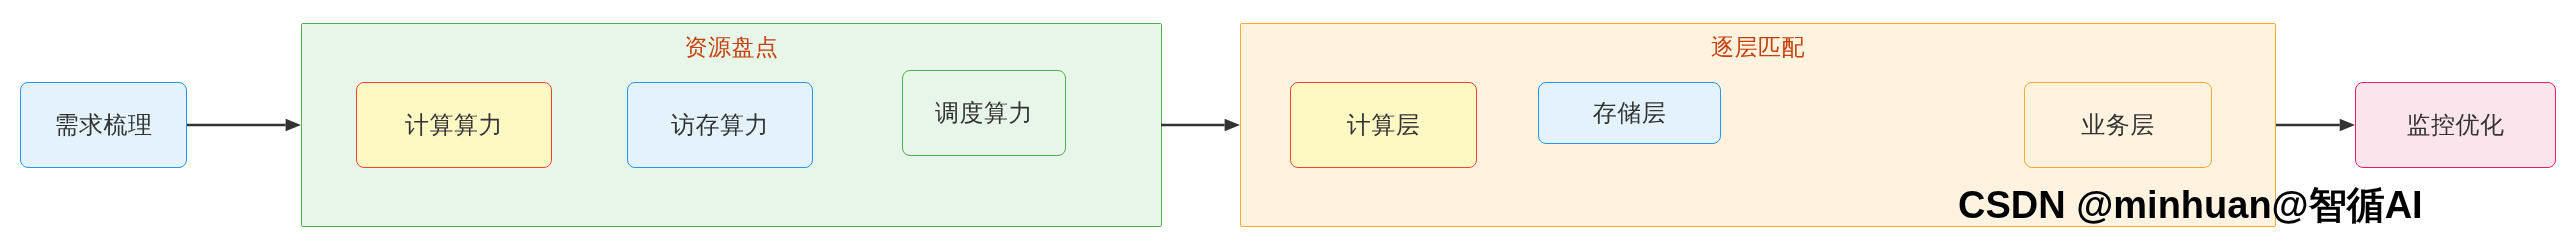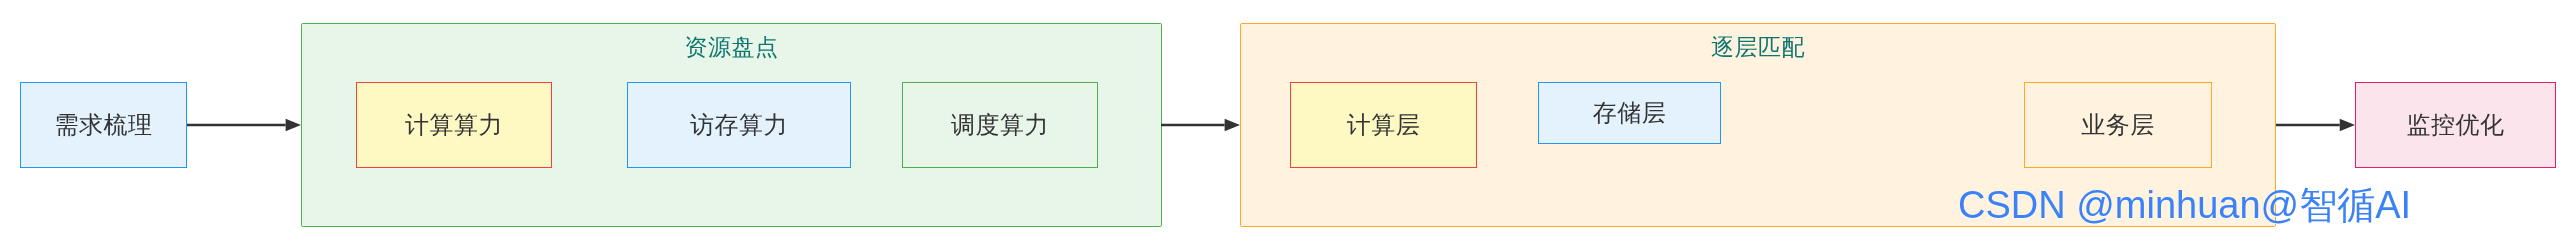--- a/index.html
+++ b/index.html
@@ -24,21 +24,21 @@
 
   
   .node {
     position: absolute;
     box-sizing: border-box;
     display: flex;
     align-items: center;
     justify-content: center;
     border-width: 1.6px;
     border-style: solid;
-    border-radius: 0;
+    border-radius: 8px;
     font-size: 24px;
     line-height: 1;
     color: #333333;
     letter-spacing: 0.5px;
     white-space: nowrap;
   }
 
   .node-label {
     display: block;
   }
@@ -59,45 +59,46 @@
     border-radius: 1.6px;
   }
   .group-title {
     position: absolute;
     top: 11.6px;
     left: 0;
     right: 0;
     text-align: center;
     font-size: 23px;
     line-height: 1;
-    color: #0f766e;
+    color: #c2410c;
     letter-spacing: 0.5px;
     white-space: nowrap;
   }
   .group.theme-green-grp  { background: #e8f5e9; border-color: #4caf50; }
   .group.theme-orange-grp { background: #fff3e0; border-color: #ffa726; }
 
   
   .arrow {
     position: absolute;
     height: 16px;
     display: block;
   }
   .arrow svg { display: block; overflow: visible; }
 
   
   .watermark {
     position: absolute;
     font-size: 38px;
     line-height: 1;
-    color: #3b82f6;
+    color: #000000;
     white-space: nowrap;
     text-shadow: 0.5px 0.5px 0 #fafafa;
     pointer-events: none;
     user-select: none;
+    font-weight: bold;
   }
 </style>
 </head>
 <body>
 
 <div id="canvas">
 
   <div class="node theme-blue" style="left:20px; top:82px; width:167px; height:86px;">
     <span class="node-label">需求梳理</span>
   </div>
@@ -110,25 +111,25 @@
   </div>
 
   <div class="group theme-green-grp" style="left:301px; top:23px; width:861px; height:204px;">
     <div class="group-title">资源盘点</div>
   </div>
 
   <div class="node theme-red" style="left:356px; top:82px; width:196px; height:86px;">
     <span class="node-label">计算算力</span>
   </div>
 
-  <div class="node theme-blue" style="left:627px; top:82px; width:224px; height:86px;">
+  <div class="node theme-blue" style="left:627px; top:82px; width:186px; height:86px;">
     <span class="node-label">访存算力</span>
   </div>
 
-  <div class="node theme-green" style="left:902px; top:82px; width:196px; height:86px;">
+  <div class="node theme-green" style="left:902px; top:70px; width:164px; height:86px;">
     <span class="node-label">调度算力</span>
   </div>
 
   <div class="arrow" style="left:1161px; top:117px; width:79px;">
     <svg width="79" height="16" viewBox="0 0 149 30">
       <line x1="0" y1="15" x2="120" y2="15" stroke="#333333" stroke-width="5"></line>
       <polygon points="120,3 149,15 120,27" fill="#333333"></polygon>
     </svg>
   </div>
 

